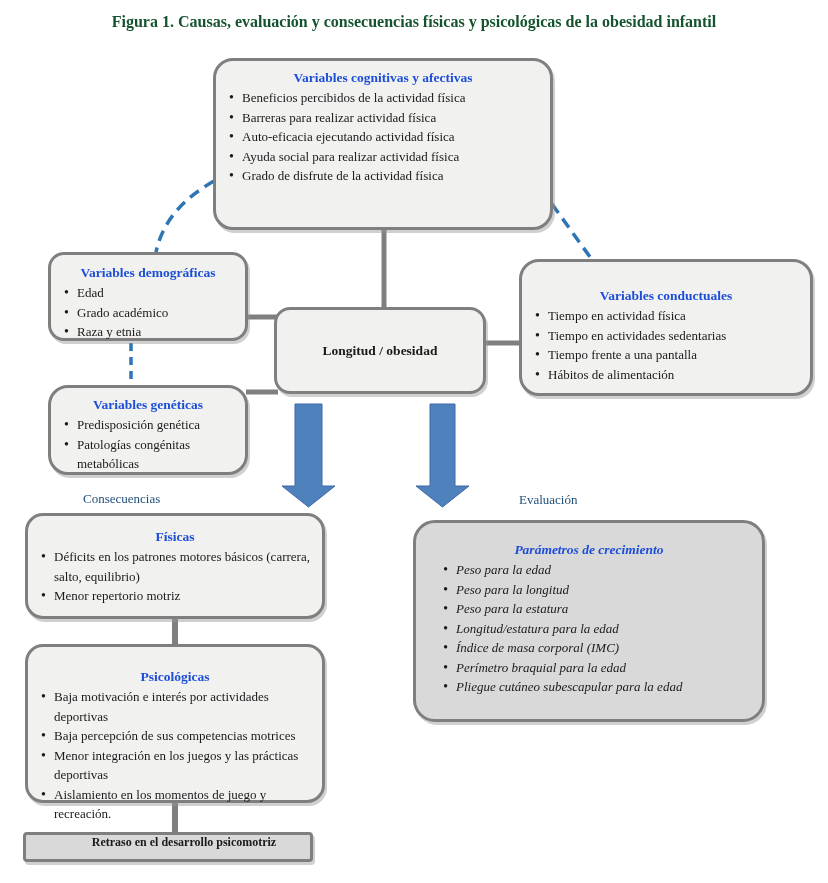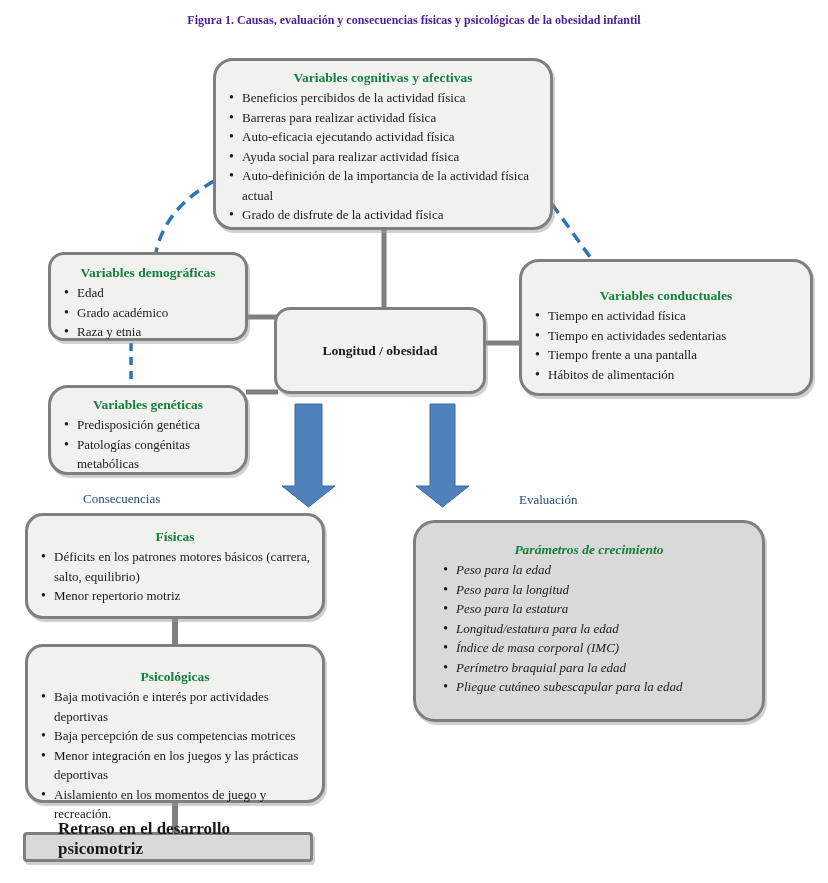--- a/index.html
+++ b/index.html
@@ -2,38 +2,38 @@
 <html style="--box_fill_light: #f1f1f0; --box_fill_gray: #d9d9d9; --box_border: #7f7f7f; --connector: #7f7f7f; --dashed_line: #2e75b6; --arrow_fill: #4f81bd; --arrow_stroke: #3b6aa5; --label_blue: #1f4e79;"><head>
 <meta charset="utf-8">
 <style>
   html,body{margin:0;padding:0;background:#fff;}
   .canvas{
     position:relative;width:828px;height:883px;background:#fff;
     font-family:"Liberation Serif","DejaVu Serif",serif;color:#1a1a1a;overflow:hidden;
   }
   .fig-title{
     position:absolute;top:13px;left:0;width:100%;text-align:center;
-    font-weight:bold;font-size:12px;color:#4c1d95;
+    font-weight:bold;font-size:16px;color:#14532d;
   }
   svg.wires{position:absolute;left:0;top:0;pointer-events:none;}
   .box{
     position:absolute;background:var(--box_fill_light,#f1f1f0);
     border:3px solid var(--box_border,#7f7f7f);
     box-sizing:border-box;border-radius:18px;
     box-shadow:2px 3px 0 rgba(150,150,150,.45);
   }
-  .box h3{margin:0;text-align:center;font-size:13.5px;font-weight:bold;color:#15803d;}
+  .box h3{margin:0;text-align:center;font-size:13.5px;font-weight:bold;color:#1d4ed8;}
   .box ul{margin:2px 0 0 0;padding:0 6px 0 13px;list-style:none;}
   .box li{position:relative;padding-left:13px;font-size:13px;line-height:1.5;}
   .box li::before{content:"\2022";position:absolute;left:0;top:-1px;font-size:14px;}
   .gray{background:var(--box_fill_gray,#d9d9d9);}
   .center-box{display:flex;align-items:center;justify-content:center;
     font-weight:bold;font-size:13.5px;}
-  .bar-box{display:flex;align-items:flex-end;justify-content:center;
-    font-weight:bold;font-size:17px;border-radius:4px;border-width:3px;padding-left:32px;}
+  .bar-box{display:flex;align-items:flex-start;justify-content:center;
+    font-weight:bold;font-size:12px;border-radius:4px;border-width:3px;padding-left:32px;}
   .col-label{
     position:absolute;font-weight:normal;font-size:13px;
     color:var(--label_blue,#1f4e79);text-align:left;width:140px;
   }
 </style>
 </head>
 <body>
 
 <div class="canvas">
 
@@ -56,21 +56,20 @@
     <polygon points="430,404 455,404 455,486 469,486 442.5,507 416,486 430,486" fill="#4f81bd" stroke="#3b6aa5" stroke-width="1"></polygon>
   </svg>
 
   <div class="box" style="left:213px;top:58px;width:340px;height:172px;border-radius:20px;padding-top:9px;">
     <h3>Variables cognitivas y afectivas</h3>
     <ul>
       <li>Beneficios percibidos de la actividad física</li>
       <li>Barreras para realizar actividad física</li>
       <li>Auto-eficacia ejecutando actividad física</li>
       <li>Ayuda social para realizar actividad física</li>
-      <li>Auto-definición de la importancia de la actividad física actual</li>
       <li>Grado de disfrute de la actividad física</li>
     </ul>
   </div>
 
   <div class="box" style="left:48px;top:252px;width:200px;height:89px;border-radius:16px;padding-top:10px;">
     <h3>Variables demográficas</h3>
     <ul>
       <li>Edad</li>
       <li>Grado académico</li>
       <li>Raza y etnia</li>

